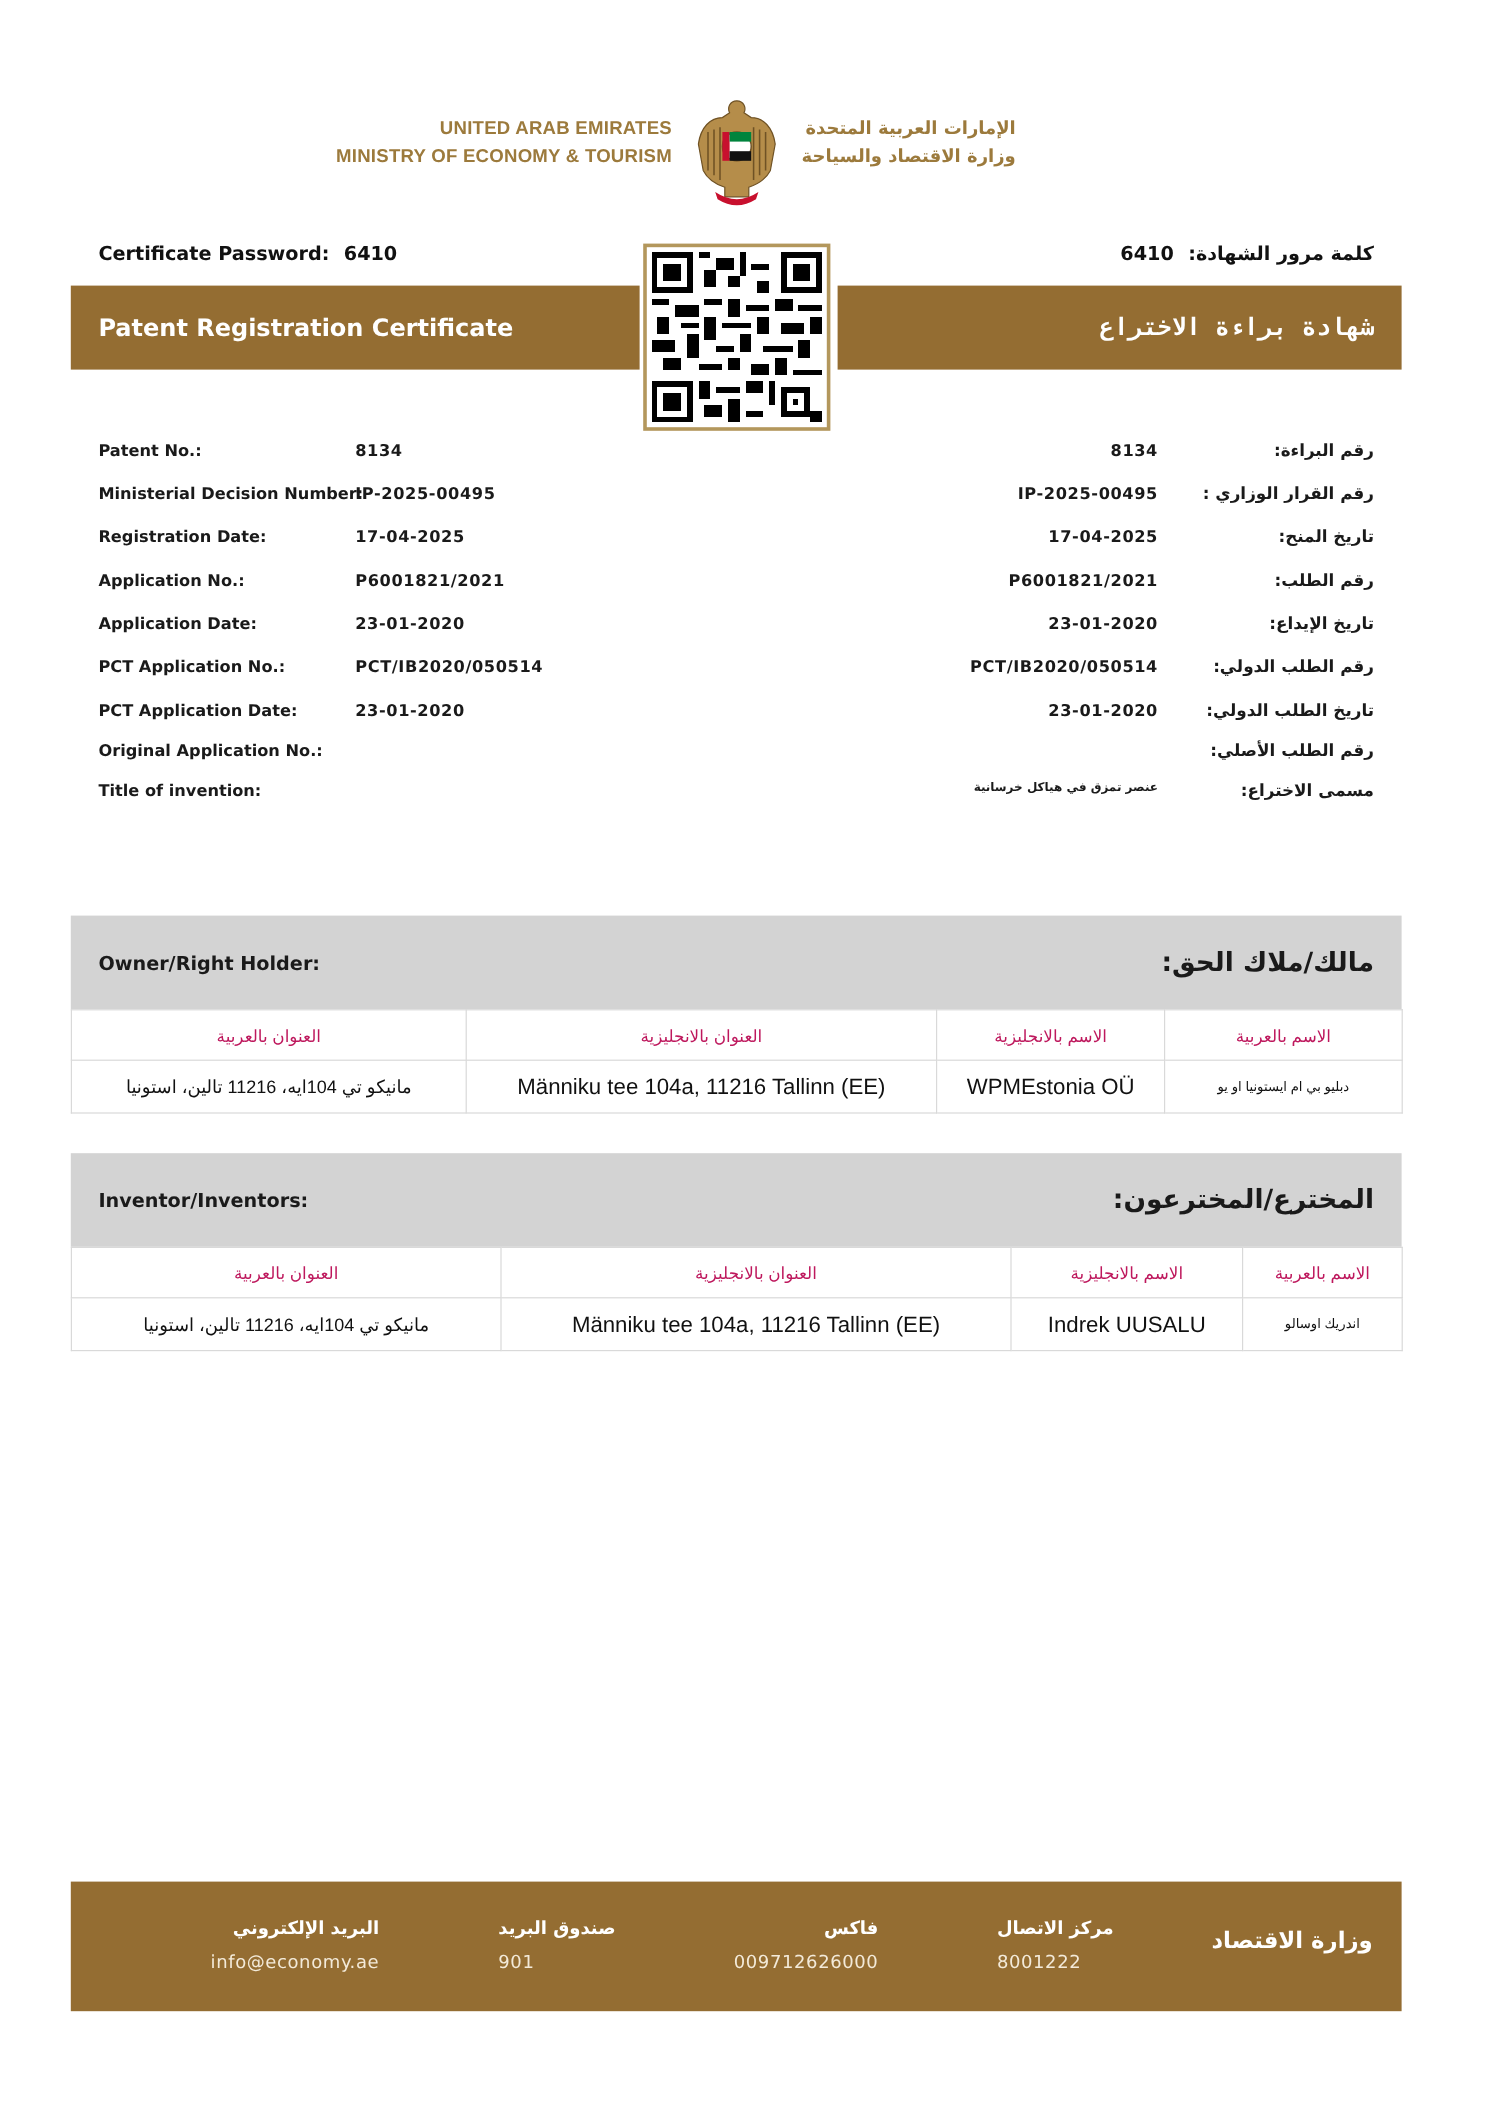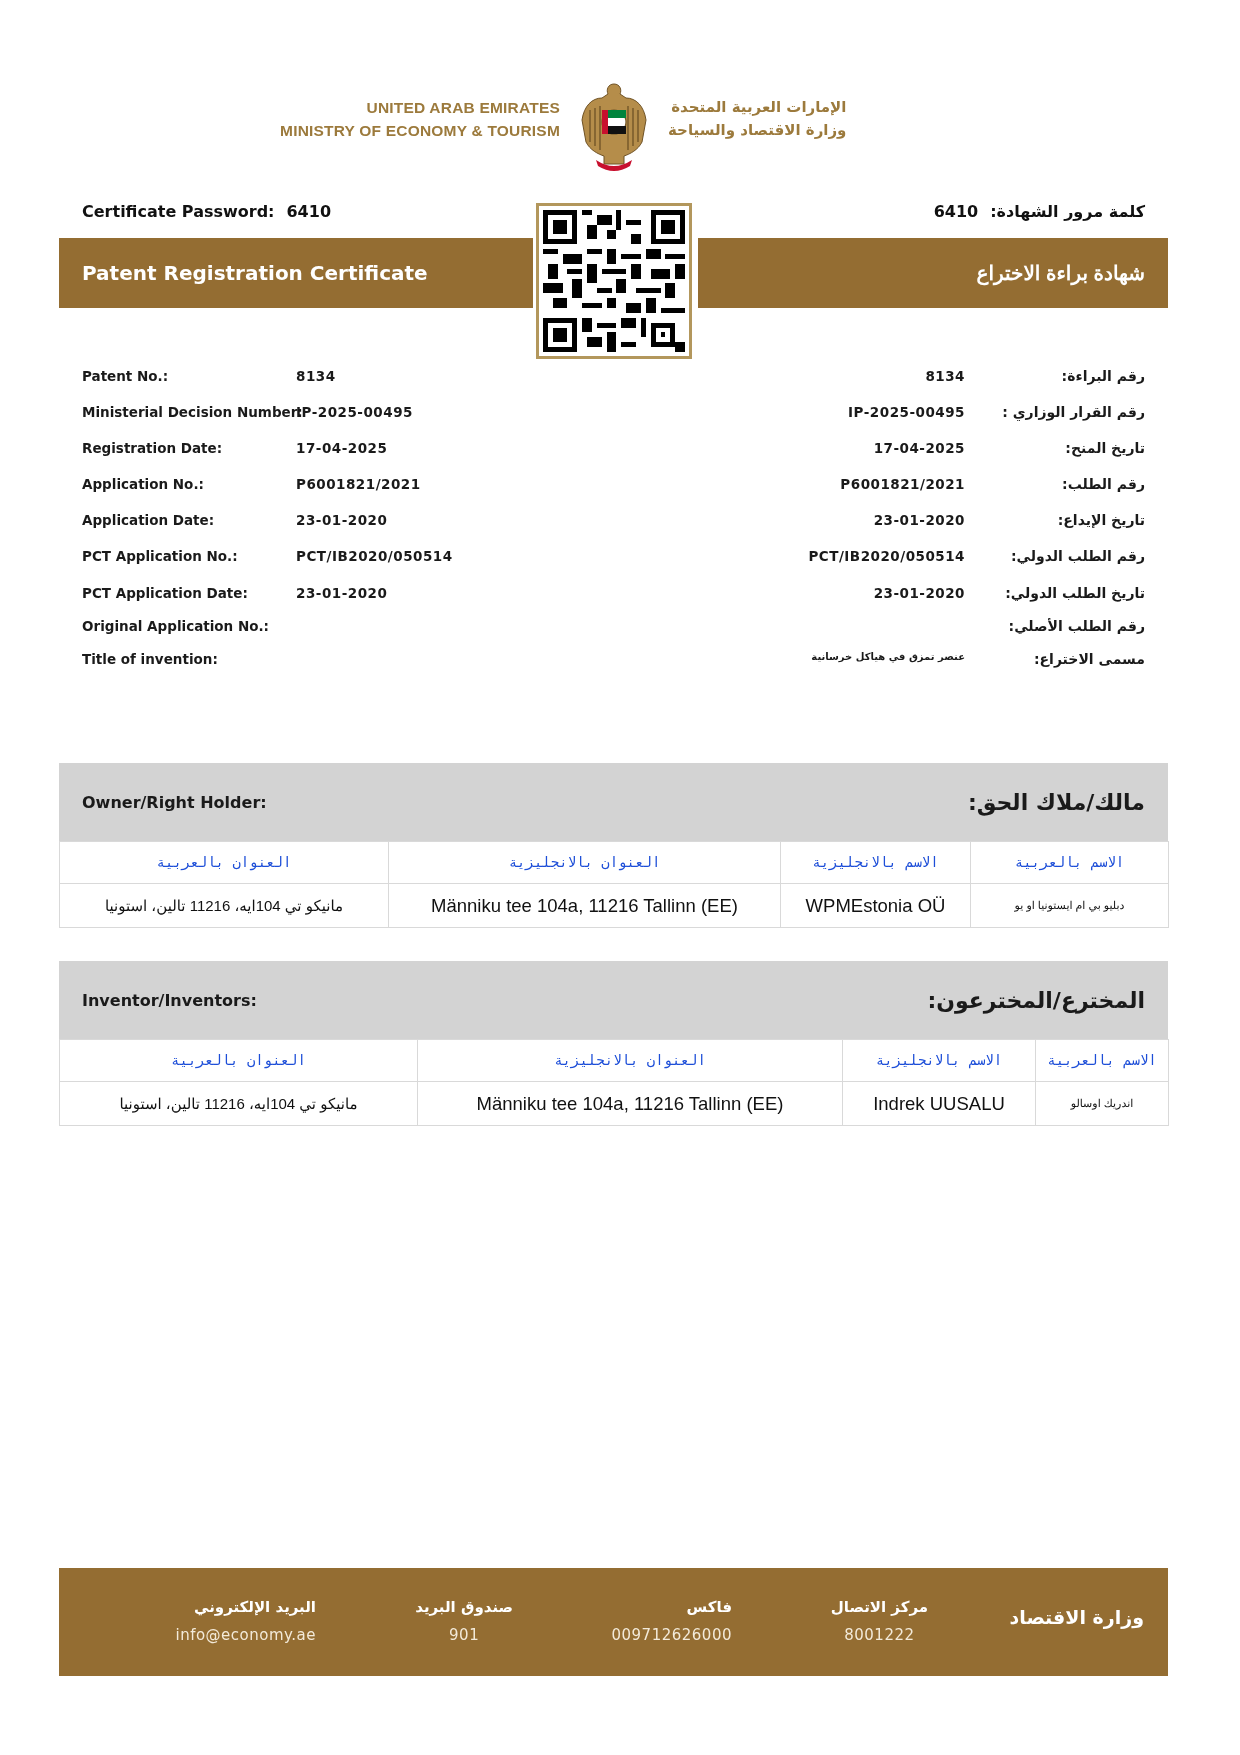--- a/index.html
+++ b/index.html
@@ -15,51 +15,51 @@
   
   .pw { position: absolute; top: 202px; font-family: "DejaVu Sans", sans-serif; font-weight: bold; font-size: 16px; color: #111; }
   .pw-left { left: 82px; }
   .pw-left .v { margin-left: 12px; }
   .pw-right { right: 95px; direction: rtl; }
   .pw-right .v { margin-right: 12px; }
 
   
   .band { position: absolute; top: 238px; height: 70px; background: #946d32; color: #fff; font-size: 20px; font-weight: bold; display: flex; align-items: center; }
   .band-left { left: 59px; width: 474px; padding-left: 23px; font-family: "DejaVu Sans", sans-serif; }
-  .band-right { left: 698px; width: 470px; justify-content: flex-start; direction: rtl; padding-right: 23px; font-family: Liberation Sans, sans-serif; }
+  .band-right { left: 698px; width: 470px; justify-content: flex-start; direction: rtl; padding-right: 23px; font-family: Liberation Mono, monospace; }
 
   
   .qr { position: absolute; left: 536px; top: 203px; width: 156px; height: 156px; border: 3px solid #b3975c; background: #fff; padding: 4px; }
   .qr svg { width: 100%; height: 100%; display: block; }
 
   
   .fields { position: absolute; top: 368px; left: 0; width: 1240px; }
   .frow { position: absolute; left: 0; width: 1240px; height: 24px; font-size: 13.5px; font-weight: bold; color: #1a1a1a; }
   .f-label-en { position: absolute; left: 82px; white-space: nowrap; font-family: "DejaVu Sans", sans-serif; }
   .f-val-en { position: absolute; left: 296px; white-space: nowrap; font-family: "DejaVu Sans", sans-serif; letter-spacing: 0.5px; }
   .f-val-ar { position: absolute; right: 275px; white-space: nowrap; font-family: "DejaVu Sans", sans-serif; letter-spacing: 0.5px; text-align: right; }
   .f-label-ar { position: absolute; right: 95px; white-space: nowrap; direction: rtl; font-family: "DejaVu Sans", sans-serif; font-size: 14px; }
   .f-val-en.wrap { white-space: normal; width: 260px; line-height: 31px; top: -7px; }
 
   
   .section { position: absolute; left: 59px; width: 1109px; }
   .sec-head { height: 78px; background: #d3d3d3; display: flex; align-items: center; justify-content: space-between; padding: 0 23px; font-weight: bold; font-size: 16px; color: #1a1a1a; }
   .sec-head .ar { direction: rtl; font-size: 22px; }
   table.ptab { width: 100%; border-collapse: collapse; table-layout: fixed; font-family: "Liberation Sans", sans-serif; }
   table.ptab td { border: 1px solid #d9d9d9; text-align: center; vertical-align: middle; }
-  table.ptab tr.hdr td { height: 42px; font-size: 14px; color: #1d4ed8; direction: rtl; font-family: Liberation Mono, monospace; }
+  table.ptab tr.hdr td { height: 42px; font-size: 14px; color: #be185d; direction: rtl; }
   table.ptab tr.val td { height: 44px; font-size: 18.5px; color: #111; }
   table.ptab tr.val td.rtl { direction: rtl; font-size: 15px; }
   table.ptab tr.val td.rtl.small { font-size: 11px; }
 
   
   .footer { position: absolute; left: 59px; top: 1568px; width: 1109px; height: 108px; background: #946d32; color: #fff; }
   .ft-col { position: absolute; top: 30px; text-align: right; direction: rtl; }
   .ft-col .t { font-weight: bold; font-size: 15px; display: block; text-align: right; }
-  .ft-col .v { display: block; margin-top: 10px; font-size: 15px; font-weight: normal; color: #f3ead9; direction: ltr; text-align: center; letter-spacing: 0.5px; }
+  .ft-col .v { display: block; margin-top: 10px; font-size: 15px; font-weight: normal; color: #f3ead9; direction: ltr; text-align: left; letter-spacing: 0.5px; }
   .ft-brand { position: absolute; right: 24px; top: 38px; font-weight: bold; font-size: 19px; direction: rtl; }
 </style>
 </head>
 <body>
 
 <div class="masthead">
   <div class="mh-en">
     <div>UNITED ARAB EMIRATES</div>
     <div>MINISTRY OF ECONOMY &amp; TOURISM</div>
   </div>

